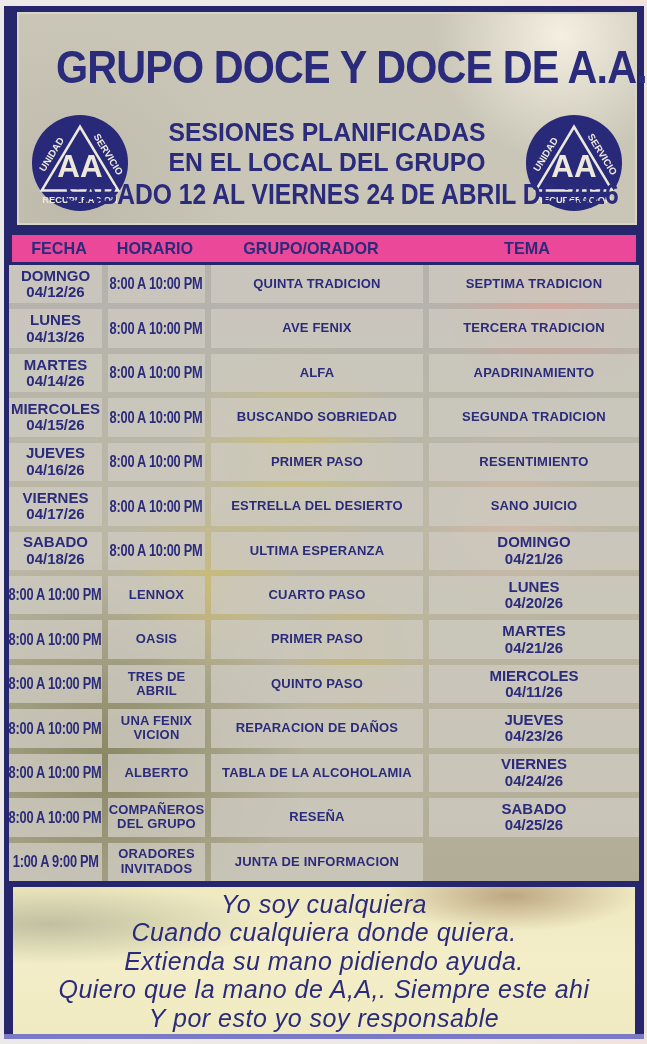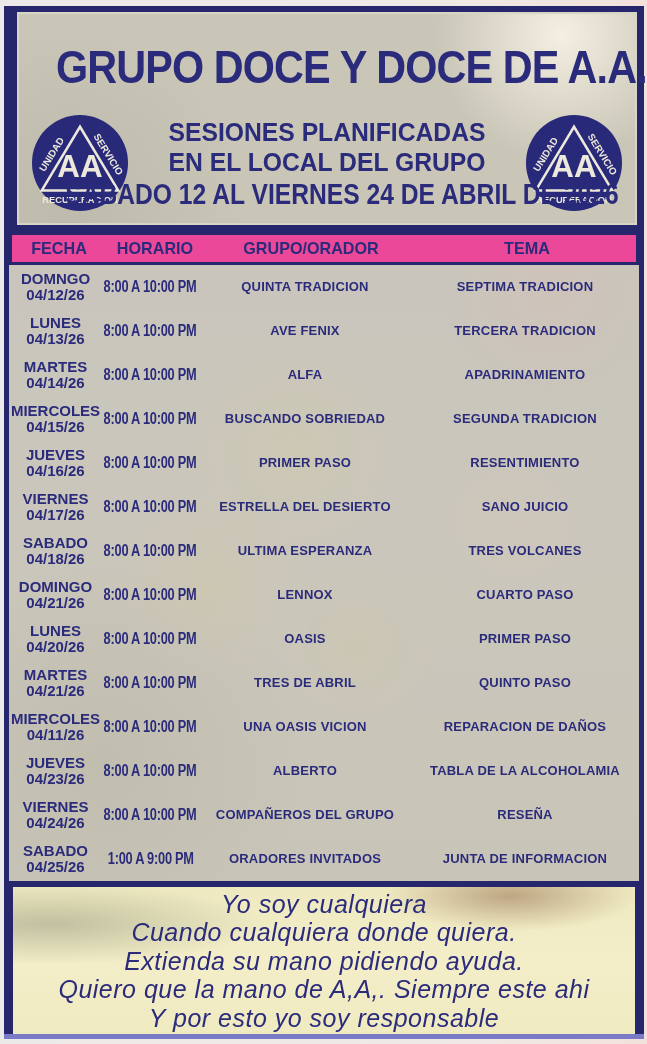--- a/index.html
+++ b/index.html
@@ -46,21 +46,21 @@
     background:
       radial-gradient(circle at 86% 4%, rgba(223,160,150,.75), rgba(223,160,150,0) 14%),
       radial-gradient(circle at 80% 42%, rgba(225,185,170,.55), rgba(225,185,170,0) 16%),
       radial-gradient(circle at 45% 30%, rgba(215,198,100,.6), rgba(215,198,100,0) 20%),
       radial-gradient(circle at 32% 52%, rgba(210,190,95,.6), rgba(210,190,95,0) 18%),
       radial-gradient(circle at 55% 62%, rgba(205,185,90,.5), rgba(205,185,90,0) 16%),
       radial-gradient(circle at 15% 80%, rgba(95,95,45,.5), rgba(95,95,45,0) 28%),
       linear-gradient(180deg,#b4b2ac 0%,#bcb8a6 40%,#b2ad96 100%);}
   .grid{position:relative;display:grid;height:100%;
     grid-template-columns:93px 97px 212px 1fr;
-    grid-auto-rows:1fr;gap:0;}
+    grid-auto-rows:1fr;gap:6px;}
   .cell{background:rgba(205,201,191,.82);color:#2b2b7c;font-weight:bold;
     display:flex;flex-direction:column;align-items:center;justify-content:center;
     text-align:center;font-size:15px;line-height:1.1;}
   .cell.day{font-size:15px;}
   .cell.time span{display:inline-block;white-space:nowrap;transform:scaleX(.8);
     font-size:16px;letter-spacing:-.3px;}
   .cell.group,.cell.theme{font-size:13px;letter-spacing:.2px;}
 
   
   .footer-panel{position:absolute;left:9px;right:9px;top:881px;height:148px;
@@ -178,21 +178,20 @@
           <div class="cell group">ESTRELLA DEL DESIERTO</div>
           <div class="cell theme">SANO JUICIO</div>
           <div class="cell day">
             <div>SABADO</div>
             <div>04/18/26</div>
           </div>
           <div class="cell time">
             <span>8:00 A 10:00 PM</span>
           </div>
           <div class="cell group">ULTIMA ESPERANZA</div>
-          <div class="cell theme">TRES VOLCANES</div>
           <div class="cell day">
             <div>DOMINGO</div>
             <div>04/21/26</div>
           </div>
           <div class="cell time">
             <span>8:00 A 10:00 PM</span>
           </div>
           <div class="cell group">LENNOX</div>
           <div class="cell theme">CUARTO PASO</div>
           <div class="cell day">
@@ -213,21 +212,21 @@
           </div>
           <div class="cell group">TRES DE ABRIL</div>
           <div class="cell theme">QUINTO PASO</div>
           <div class="cell day">
             <div>MIERCOLES</div>
             <div>04/11/26</div>
           </div>
           <div class="cell time">
             <span>8:00 A 10:00 PM</span>
           </div>
-          <div class="cell group">UNA OASIS VICION</div>
+          <div class="cell group">UNA FENIX VICION</div>
           <div class="cell theme">REPARACION DE DAÑOS</div>
           <div class="cell day">
             <div>JUEVES</div>
             <div>04/23/26</div>
           </div>
           <div class="cell time">
             <span>8:00 A 10:00 PM</span>
           </div>
           <div class="cell group">ALBERTO</div>
           <div class="cell theme">TABLA DE LA ALCOHOLAMIA</div>

